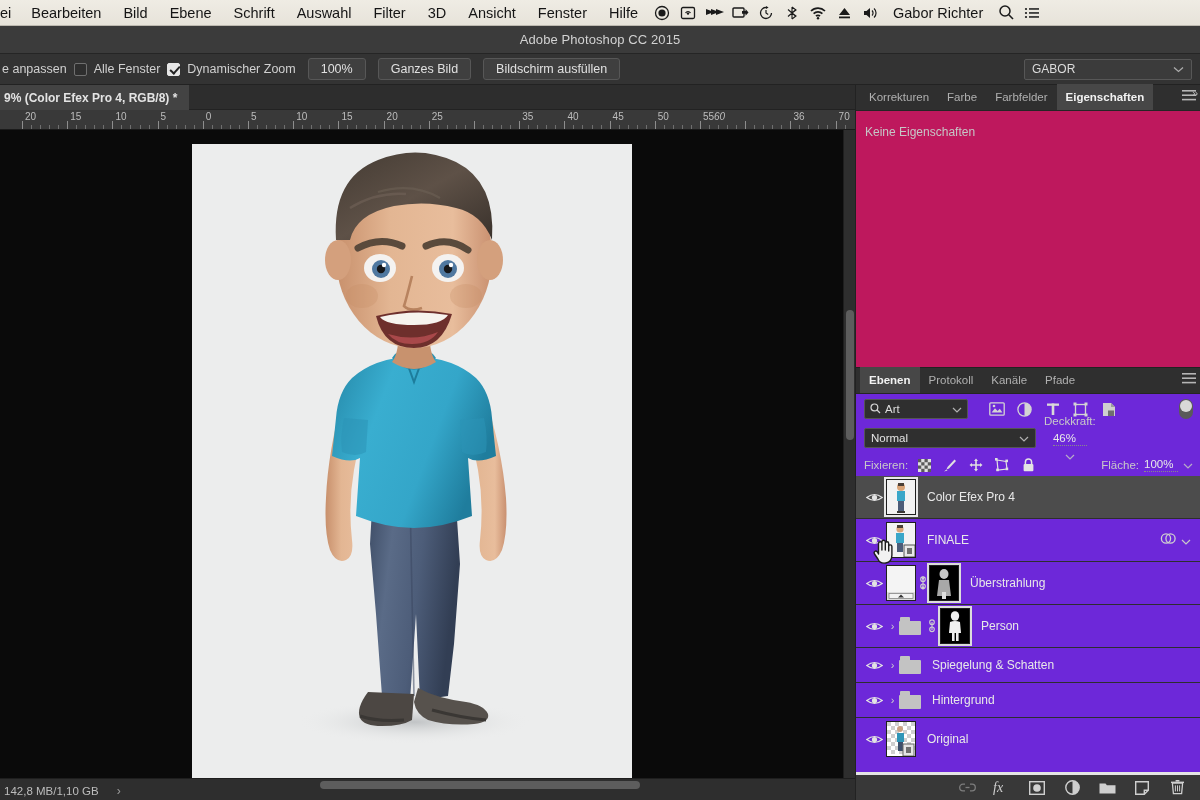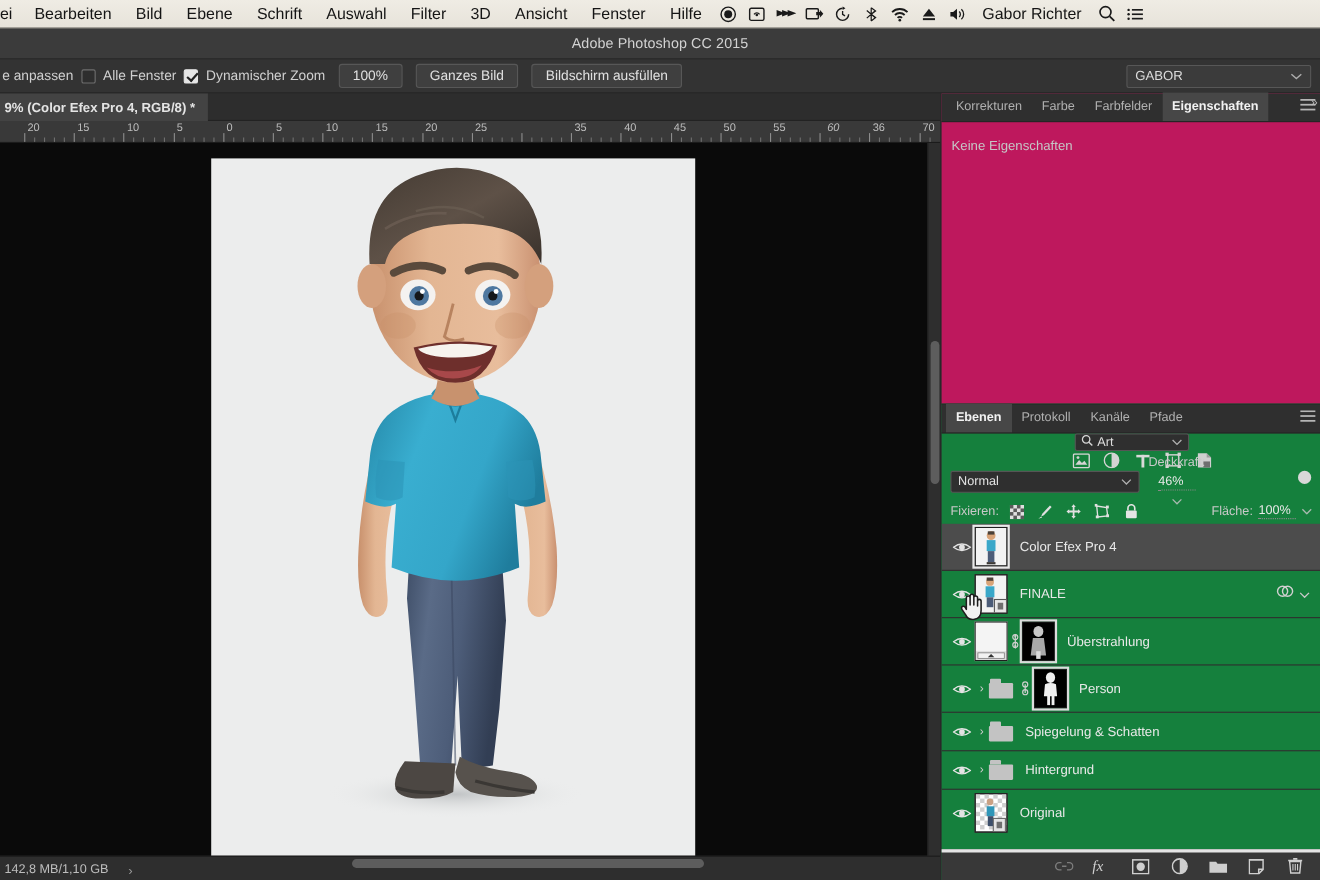--- a/index.html
+++ b/index.html
@@ -154,24 +154,24 @@
   
   #properties-panel {
     position: absolute; left: 0; top: 0; width: 345px; height: 282px;
     background: #be185d;
   }
   #properties-body { padding: 14px 9px; font-size: 12px; color: #c6c6c6; }
 
   
   #layers-panel {
     position: absolute; left: 0; top: 282px; width: 345px; height: 433px;
-    background: #15803d; border-top: 1px solid #222;
+    background: #6d28d9; border-top: 1px solid #222;
   }
   #layers-filter-row {
-    display: flex; align-items: center; height: 30px; padding: 0 8px; gap: 0; flex-direction: column;
+    display: flex; align-items: center; height: 30px; padding: 0 8px; gap: 0;
   }
   .kind-select {
     width: 104px; height: 20px; background: #2f2f2f; border: 1px solid #555;
     border-radius: 2px; display: flex; align-items: center; padding: 0 5px;
     font-size: 11.5px; color: #ddd; gap: 4px;
   }
   .kind-select .cv { margin-left: auto; opacity: .85; }
   .filter-icons { display: flex; align-items: center; gap: 11px; margin-left: 20px; }
   .filter-icons .fi { width: 17px; height: 17px; display: flex; align-items: center; justify-content: center; color: #cfcfcf; }
   .toggle-pill {
@@ -478,21 +478,21 @@
     <div class="tick min" style="left: 672.88px;"></div>
     <div class="tick min" style="left: 681.92px;"></div>
     <div class="tick min" style="left: 690.96px;"></div>
     <div class="tick maj" style="left: 700px;"></div>
     <div class="rlabel" style="left: 703px;">55</div>
     <div class="tick min" style="left: 709.04px;"></div>
     <div class="tick min" style="left: 718.08px;"></div>
     <div class="tick min" style="left: 727.12px;"></div>
     <div class="tick min" style="left: 736.16px;"></div>
     <div class="tick maj" style="left: 745.2px;"></div>
-    <div class="rlabel" style="left: 752px; font-style: italic;">60</div>
+    <div class="rlabel" style="left: 714px; font-style: italic;">60</div>
     <div class="tick min" style="left: 754.24px;"></div>
     <div class="tick min" style="left: 763.28px;"></div>
     <div class="tick min" style="left: 772.32px;"></div>
     <div class="tick min" style="left: 781.36px;"></div>
     <div class="tick maj" style="left: 790.4px;"></div>
     <div class="rlabel" style="left: 793.4px;">36</div>
     <div class="tick min" style="left: 799.44px;"></div>
     <div class="tick min" style="left: 808.48px;"></div>
     <div class="tick min" style="left: 817.52px;"></div>
     <div class="tick min" style="left: 826.56px;"></div>

